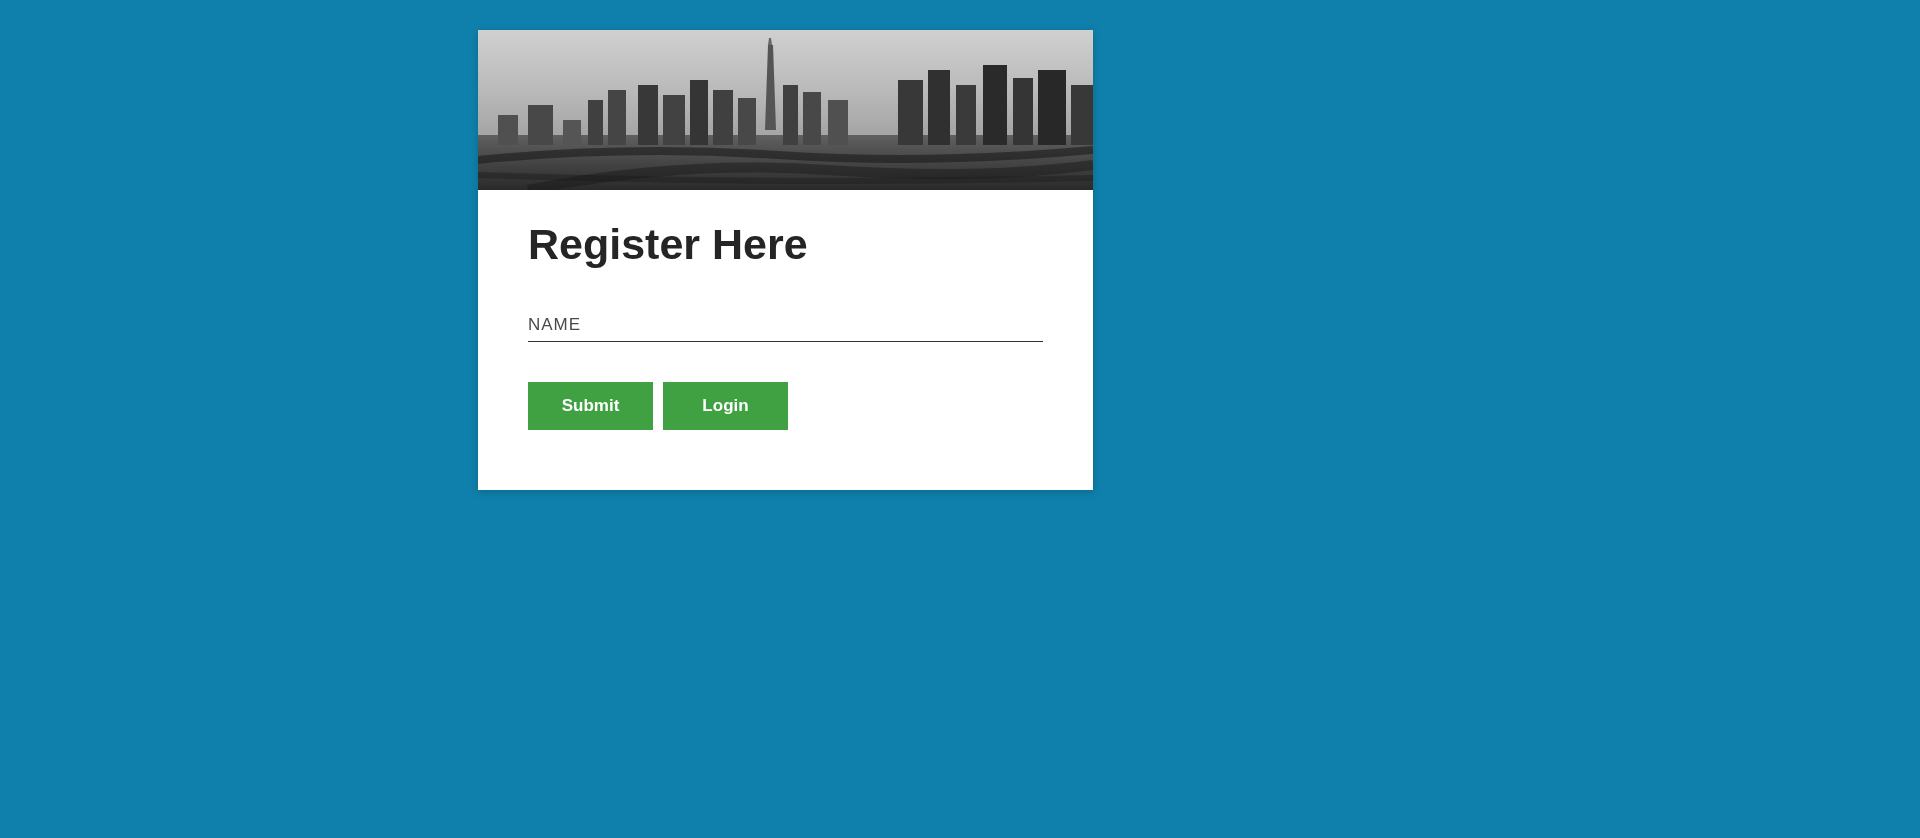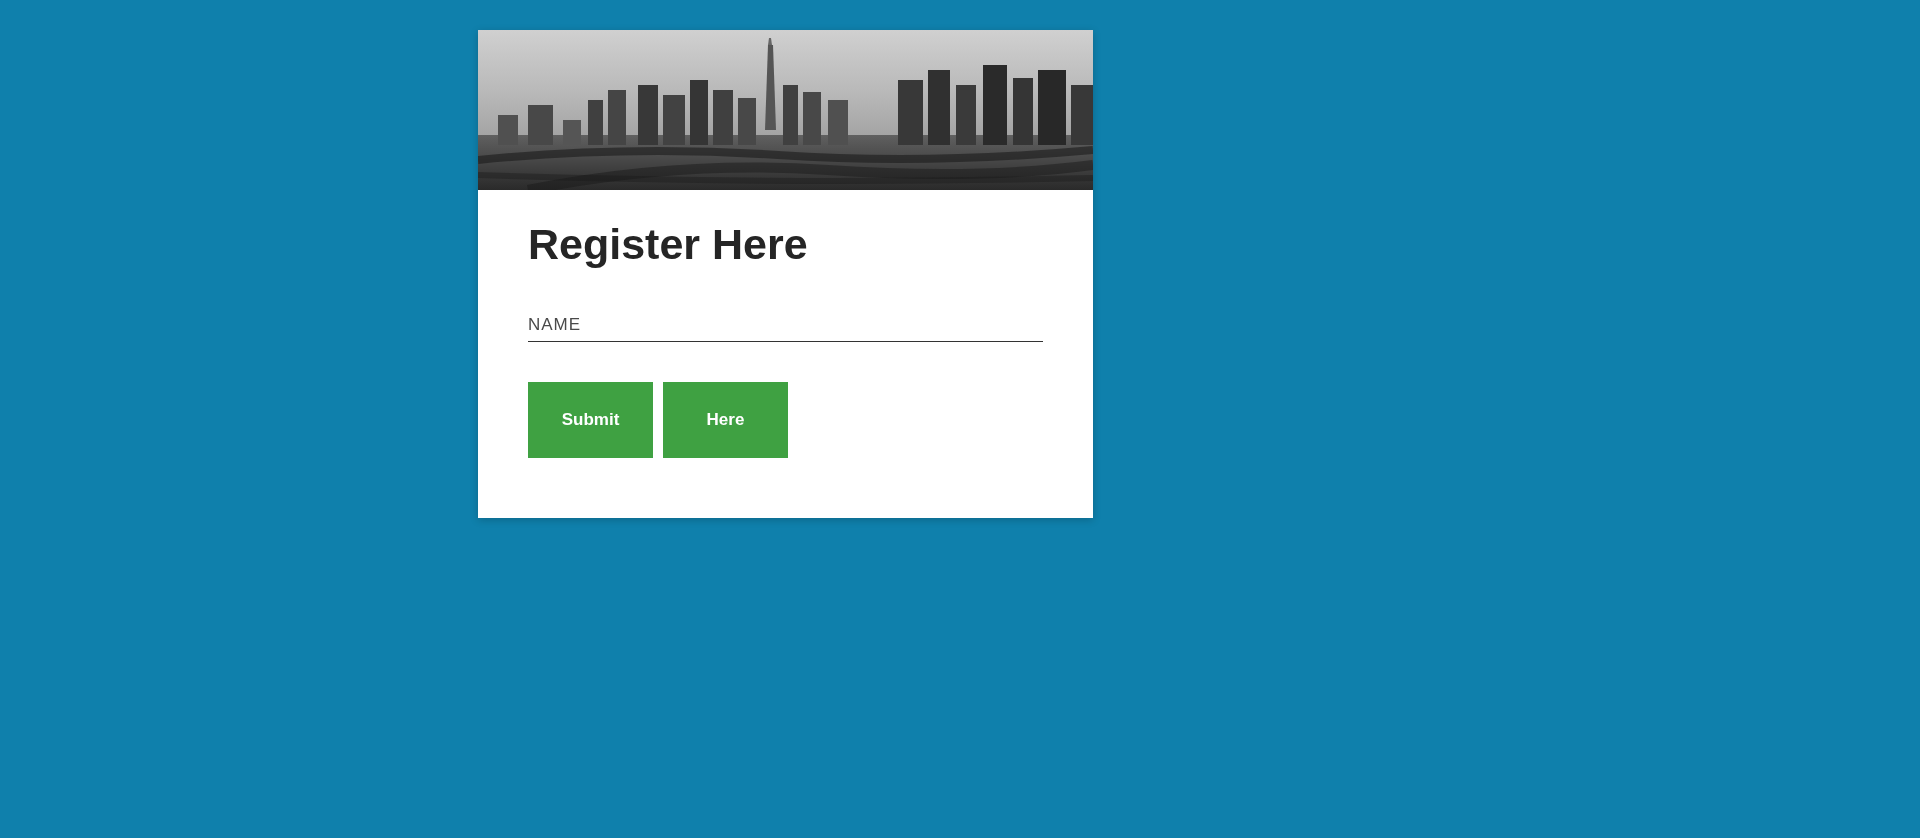--- a/index.html
+++ b/index.html
@@ -77,21 +77,21 @@
     .button-row {
       display: flex;
       gap: 10px;
       margin-top: 30px;
     }
     
     .btn {
       background-color: #3fa142;
       color: #ffffff;
       border: none;
-      padding: 28px 26px;
+      padding: 14px 26px;
       font-size: 17px;
       font-weight: 600;
       cursor: pointer;
       font-family: inherit;
       min-width: 125px;
     }
   </style>
 </head>
 <body>
 
@@ -150,16 +150,16 @@
     <h1 class="page-title">Register Here</h1>
 
     <div class="form-group">
       <input type="text" class="form-input" placeholder="NAME" value="" style="">
     </div>
 
 
 
     <div class="button-row">
       <button class="btn">Submit</button>
-      <button class="btn">Here</button>
+      <button class="btn">Login</button>
     </div>
   </div>
 </div>
 
 </body></html>

